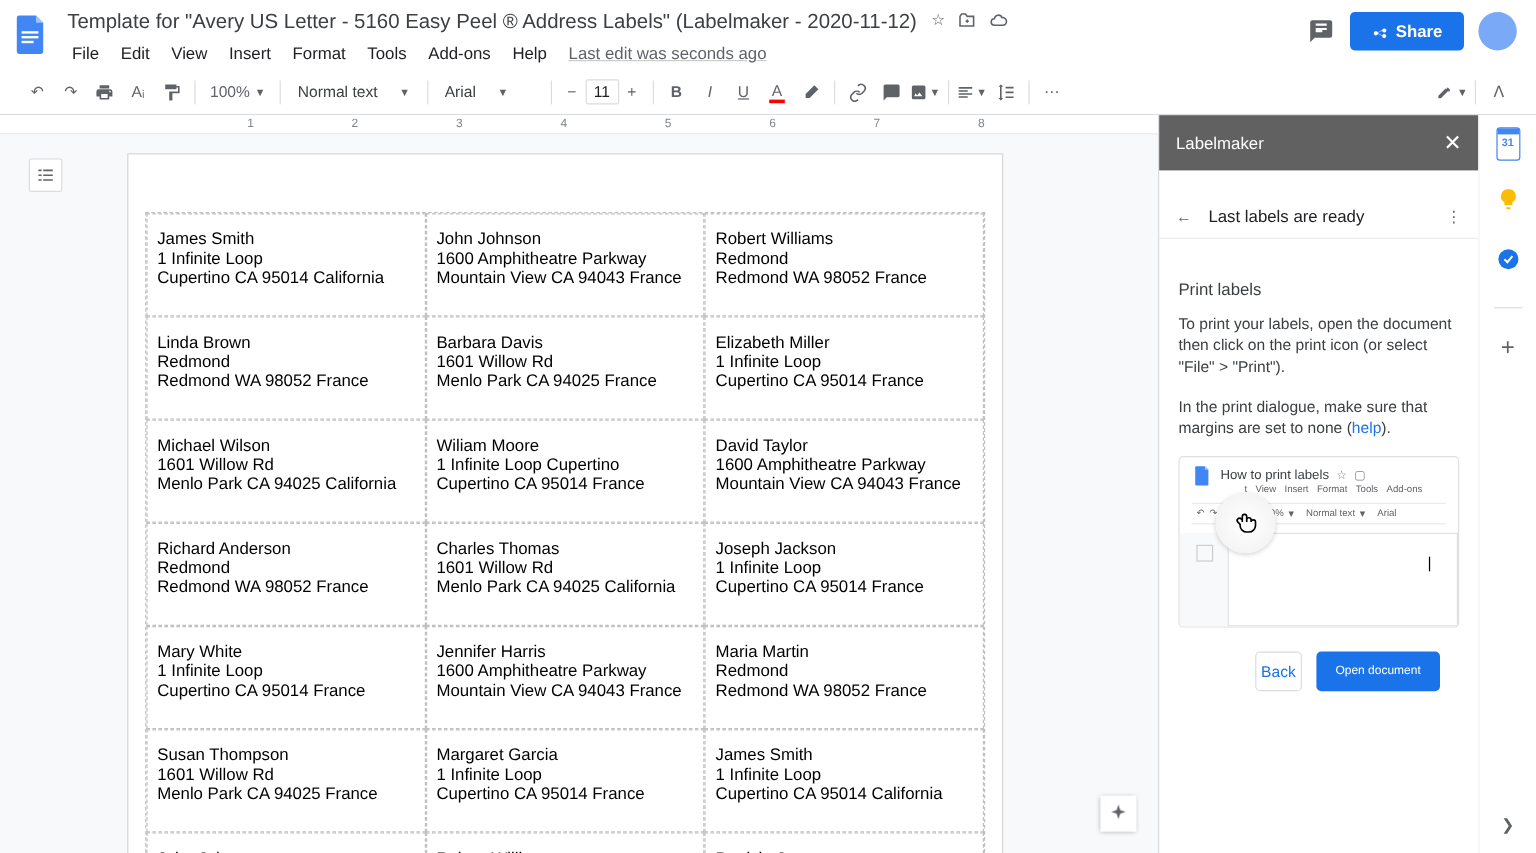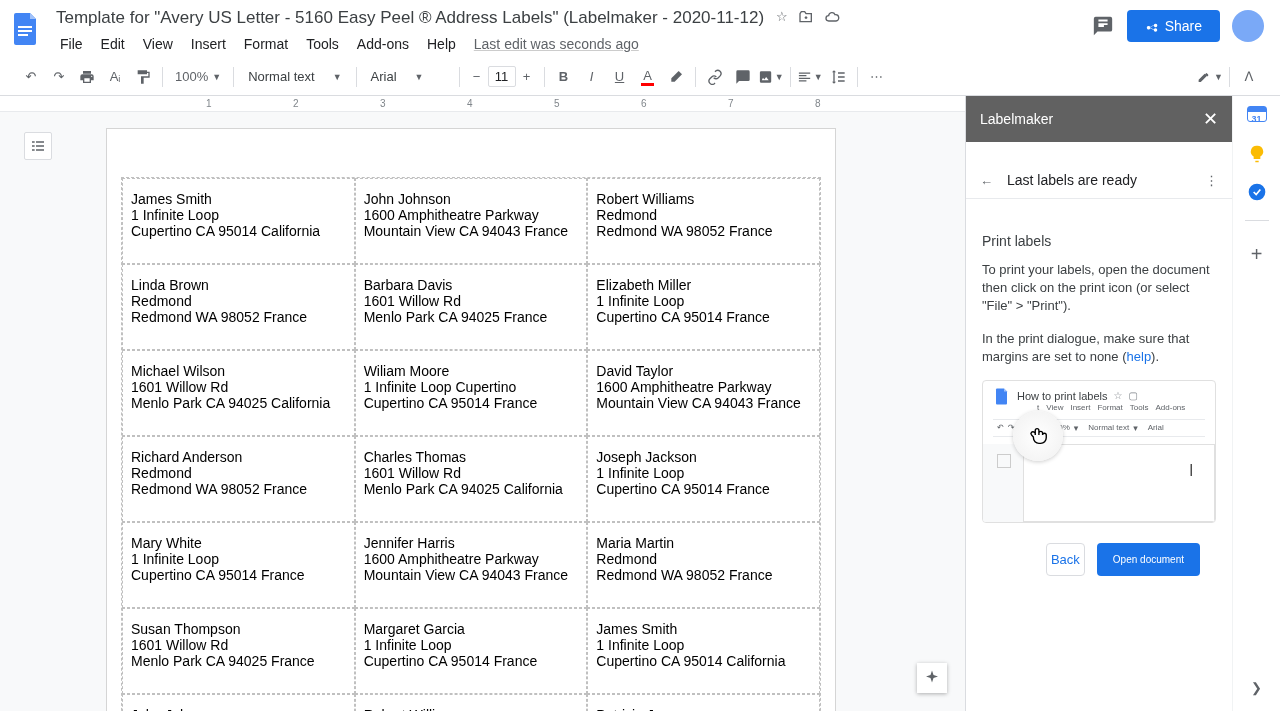--- a/index.html
+++ b/index.html
@@ -11,21 +11,21 @@
 .logo svg { width: 36px; height: 36px; }
 .title-area { flex: 1; }
 .title-row { display: flex; align-items: center; gap: 8px; }
 .doc-title { font-size: 17px; color: #3c4043; padding: 2px 4px; }
 .title-icons { display: flex; gap: 10px; color: #5f6368; }
 .menu-row { display: flex; gap: 2px; margin-top: 2px; }
 .menu-item { padding: 4px 8px; font-size: 14px; color: #202124; cursor: pointer; border-radius: 3px; }
 .last-edit { color: #5f6368; padding: 4px 8px; font-size: 14px; text-decoration: underline; text-decoration-color: #ccc; }
 .header-right { display: flex; align-items: center; gap: 12px; margin-top: 4px; }
 .comment-icon { color: #5f6368; width: 24px; height: 24px; display: flex; align-items: center; justify-content: center; }
-.share-btn { background: #1a73e8; color: #fff; border: none; border-radius: 4px; padding: 8px 18px; font-size: 14px; font-weight: 400; display: flex; align-items: center; gap: 6px; cursor: pointer; }
+.share-btn { background: #1a73e8; color: #fff; border: none; border-radius: 4px; padding: 8px 18px; font-size: 14px; font-weight: 700; display: flex; align-items: center; gap: 6px; cursor: pointer; }
 .avatar { width: 32px; height: 32px; border-radius: 50%; background: #4285f4; opacity: 0.7; }
 
 
 .toolbar { display: flex; align-items: center; padding: 4px 18px; border-bottom: 1px solid #dadce0; height: 38px; gap: 2px; }
 .tb-btn { width: 26px; height: 26px; display: flex; align-items: center; justify-content: center; color: #5f6368; border-radius: 3px; cursor: pointer; }
 .tb-sep { width: 1px; height: 20px; background: #dadce0; margin: 0 4px; }
 .tb-text { padding: 0 6px; color: #5f6368; font-size: 13px; display: flex; align-items: center; gap: 4px; cursor: pointer; }
 .tb-select { padding: 0 8px; color: #3c4043; font-size: 13px; display: flex; align-items: center; gap: 18px; cursor: pointer; min-width: 80px; }
 .font-select { min-width: 90px; }
 .fontsize { display: flex; align-items: center; }
@@ -68,21 +68,21 @@
 .instr-mini-menu { position: absolute; top: 22px; left: 54px; font-size: 8px; color: #5f6368; display: flex; gap: 7px; }
 .instr-mini-tb { position: absolute; top: 38px; left: 10px; right: 10px; height: 18px; border-top: 1px solid #e8eaed; border-bottom: 1px solid #e8eaed; display: flex; align-items: center; font-size: 8px; color: #5f6368; gap: 4px; padding: 0 4px; }
 .instr-circle { position: absolute; top: 30px; left: 30px; width: 50px; height: 50px; border-radius: 50%; background: radial-gradient(#fff, #f0f0f0); box-shadow: 0 1px 4px rgba(0,0,0,0.2); display: flex; align-items: center; justify-content: center; }
 .instr-cursor { position: absolute; bottom: 46px; right: 22px; font-size: 13px; color: #000; }
 .sidebar-footer { display: flex; gap: 12px; justify-content: flex-end; padding: 0 16px 16px; }
 .btn-back { background: #fff; border: 1px solid #dadce0; color: #1a73e8; padding: 8px 4px; border-radius: 4px; font-size: 13px; cursor: pointer; }
 .btn-open { background: #1a73e8; color: #fff; border: none; padding: 8px 16px; border-radius: 4px; font-size: 10px; cursor: pointer; }
 
 
 .right-rail { width: 48px; background: #fff; border-left: 1px solid #f1f3f4; display: flex; flex-direction: column; align-items: center; padding-top: 10px; gap: 22px; }
-.rail-icon { width: 20px; height: 16px; border-radius: 3px; cursor: pointer; }
+.rail-icon { width: 20px; height: 28px; border-radius: 3px; cursor: pointer; }
 .rail-sep { width: 24px; height: 1px; background: #dadce0; }
 
 .explore-btn { position: absolute; bottom: 18px; right: 18px; width: 30px; height: 30px; background: #fff; box-shadow: 0 1px 4px rgba(0,0,0,0.3); display: flex; align-items: center; justify-content: center; color: #5f6368; }
 </style>
 </head>
 <body>
 
 <div class="header">
   <div class="logo">
     <svg viewBox="0 0 36 36">

